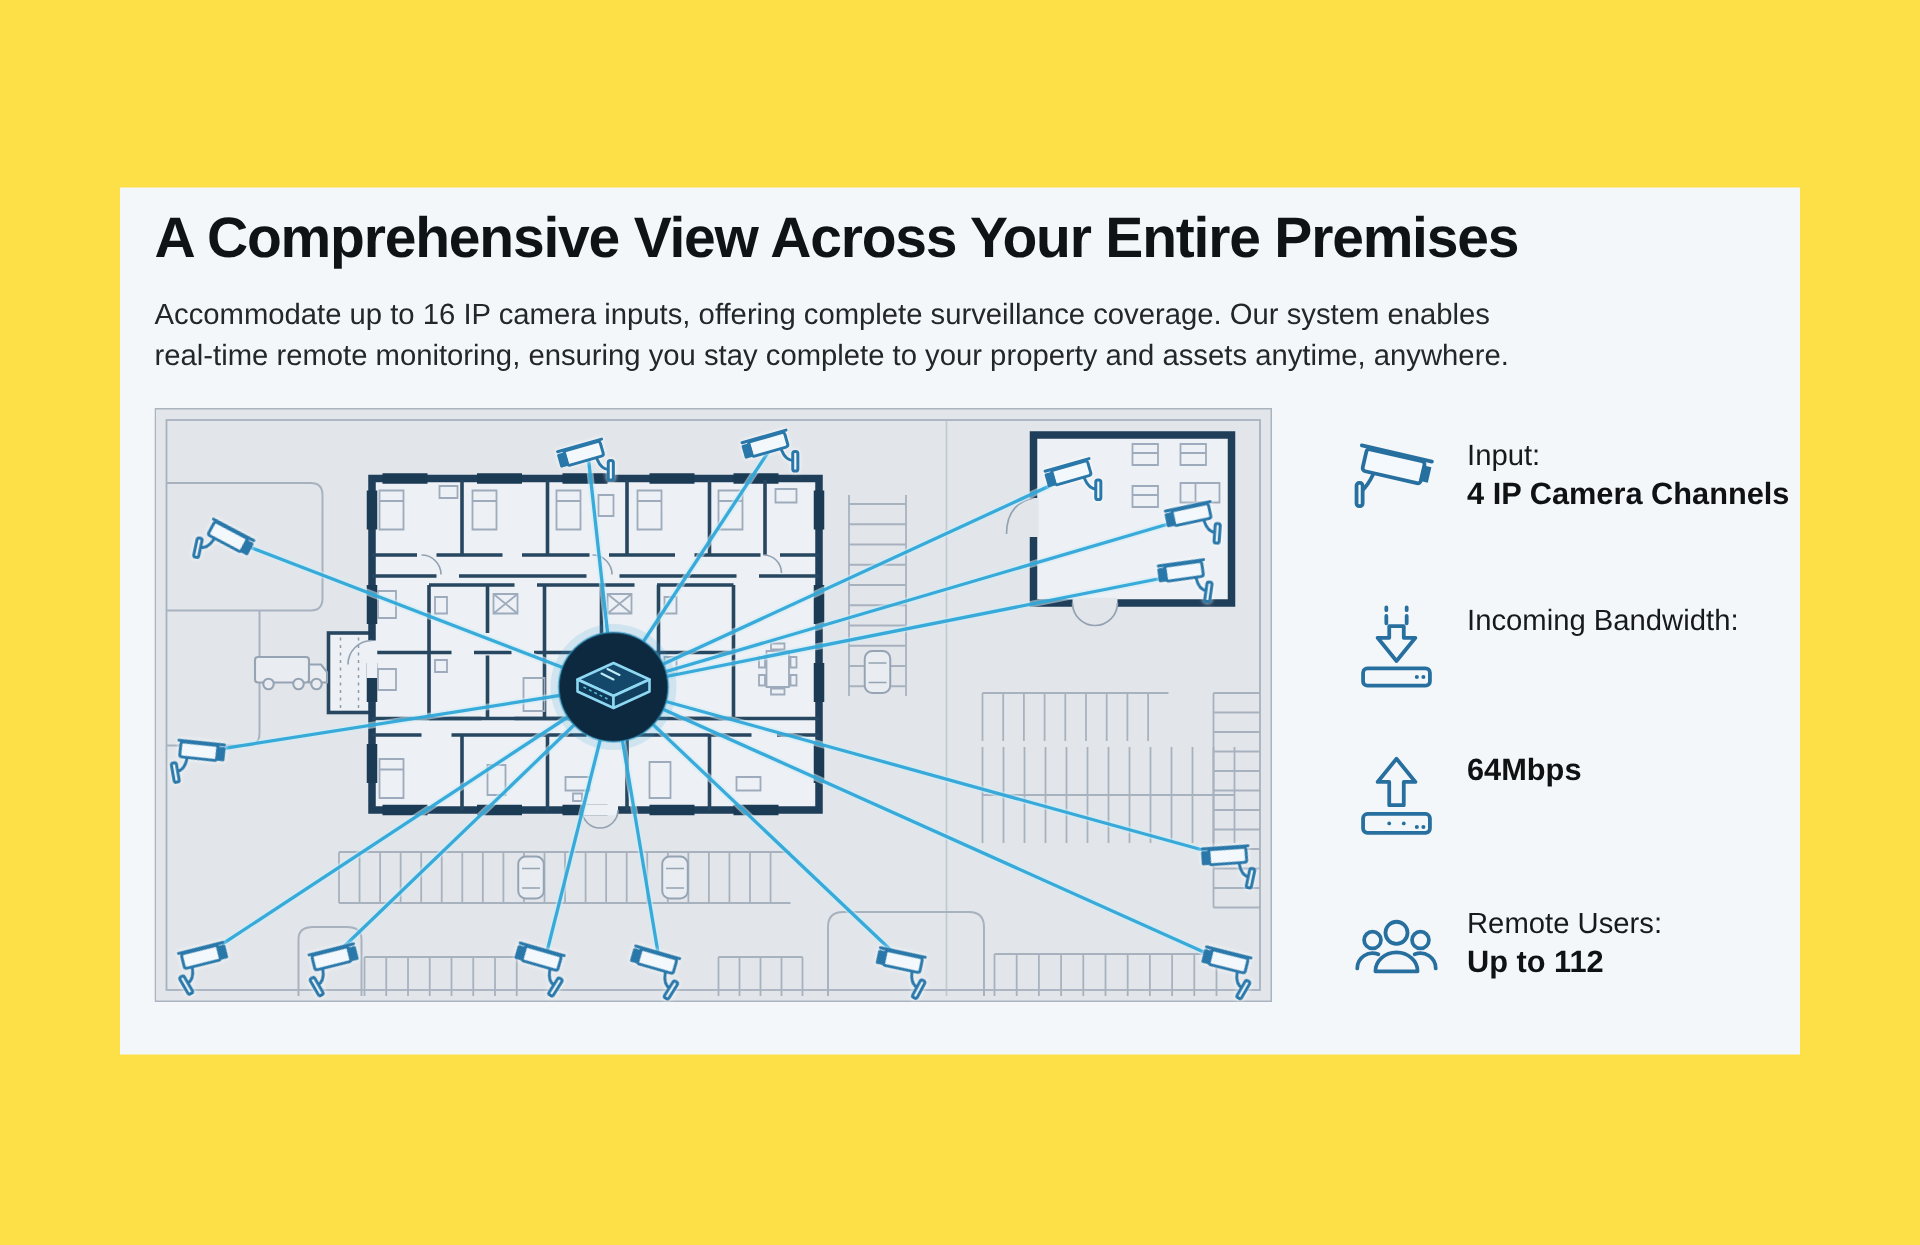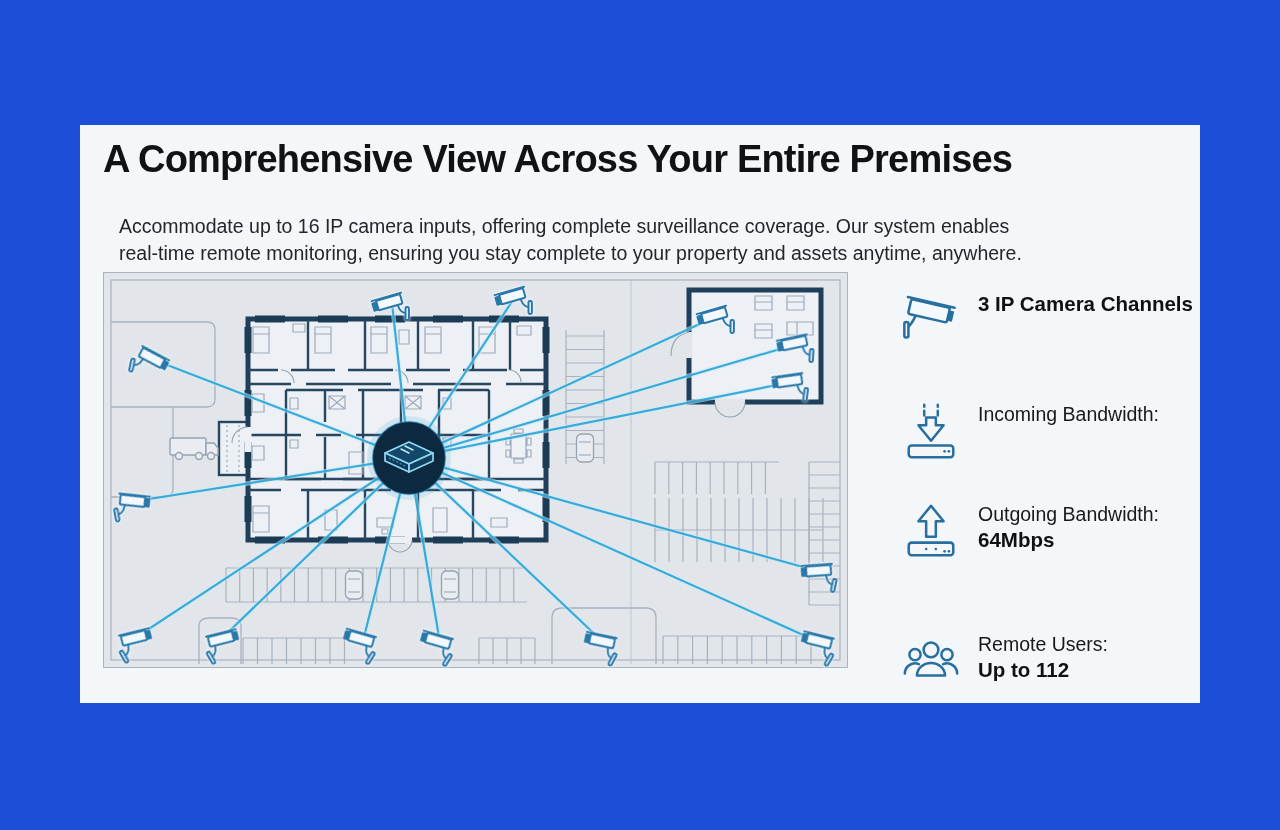--- a/index.html
+++ b/index.html
@@ -1,21 +1,21 @@
 <!DOCTYPE html>
 <html><head>
 <meta charset="utf-8">
 <style>
   html,body{margin:0;padding:0;background:#000;}
-  .stage{position:relative;width:1280px;height:830px;background:#1d4ed8;overflow:hidden;
+  .stage{position:relative;width:1280px;height:830px;background:#fde047;overflow:hidden;
          font-family:"Liberation Sans", sans-serif;}
   .card{position:absolute;left:80px;top:125px;width:1120px;height:578px;background:#f4f7fa;}
   .title{position:absolute;left:23px;top:13px;margin:0;font-size:38px;font-weight:700;
          letter-spacing:-0.8px;color:#101316;white-space:nowrap;}
-  .subtitle{position:absolute;left:23px;top:72px;margin:16px;font-size:19.5px;line-height:26.5px;
+  .subtitle{position:absolute;left:23px;top:72px;margin:0;font-size:19.5px;line-height:26.5px;
          color:#24262a;}
   .subtitle span{display:block;}
   .diagram{position:absolute;left:23px;top:147px;width:745px;height:396px;}
   .specs{position:absolute;left:820px;top:0;width:300px;height:578px;}
   .spec{position:absolute;display:flex;gap:16px;align-items:flex-start;}
   .spec-icon{width:62px;height:62px;flex:0 0 62px;}
   .spec-text{width:215px;padding-top:1px;}
   .spec-label{font-size:19.5px;line-height:26px;color:#17191c;}
   .spec-value{font-size:20.5px;line-height:26px;font-weight:700;color:#0f1113;}
   
@@ -249,21 +249,22 @@
               <rect x="4.5" y="33" width="4.2" height="16" rx="1.8" fill="#f3f9fc"></rect>
               <g transform="translate(33,24) rotate(13)">
                 <rect x="-24" y="-9.5" width="41" height="15.5" rx="2.2" fill="#f3f9fc"></rect>
                 <line x1="-28" y1="-10.8" x2="21.5" y2="-10.8"></line>
                 <rect x="16" y="-7" width="6" height="11" fill="#276f9e" stroke="none"></rect>
               </g>
             </g>
           </svg>
         </div>
         <div class="spec-text">
-          <div class="spec-value">3 IP Camera Channels</div>
+          <div class="spec-label">Input:</div>
+          <div class="spec-value">4 IP Camera Channels</div>
         </div>
       </div>
 
       <div class="spec" style="top:275px;justify-content:flex-end;">
         <div class="spec-icon">
           <svg viewBox="0 0 64 64" width="62" height="62">
             <g class="spec-svg">
               <path d="M25,5 v2 M25,11 v5 M39,5 v2 M39,11 v5"></path>
               <path d="M27,18 H37 V26 H45 L32,42 L19,26 H27 Z"></path>
               <rect x="9" y="47" width="46" height="12" rx="3"></rect>
@@ -284,26 +285,25 @@
               <path d="M32,6 L45,22 H37 V38 H27 V22 H19 Z"></path>
               <rect x="9" y="44" width="46" height="13" rx="3"></rect>
               <circle cx="27" cy="50.5" r="1.3" fill="#276f9e" stroke="none"></circle>
               <circle cx="37" cy="50.5" r="1.3" fill="#276f9e" stroke="none"></circle>
               <circle cx="46" cy="53" r="1.4" fill="#276f9e" stroke="none"></circle>
               <circle cx="50.5" cy="53" r="1.4" fill="#276f9e" stroke="none"></circle>
             </g>
           </svg>
         </div>
         <div class="spec-text">
-          <div class="spec-label">Outgoing Bandwidth:</div>
           <div class="spec-value">64Mbps</div>
         </div>
       </div>
 
-      <div class="spec" style="top:477px;margin-top:28px;">
+      <div class="spec" style="top:477px;">
         <div class="spec-icon">
           <svg viewBox="0 0 64 64" width="62" height="62">
             <g class="spec-svg">
               <circle cx="15.5" cy="25.5" r="5.8"></circle>
               <path d="M5,45 a10.5,10.5 0 0 1 14.5,-9.7"></path>
               <circle cx="48.5" cy="25.5" r="5.8"></circle>
               <path d="M59,45 a10.5,10.5 0 0 0 -14.5,-9.7"></path>
               <circle cx="32" cy="20.5" r="7.6" fill="#f4f7fa"></circle>
               <path d="M17.5,47 a14.5,13 0 0 1 29,0 z" fill="#f4f7fa"></path>
             </g>

